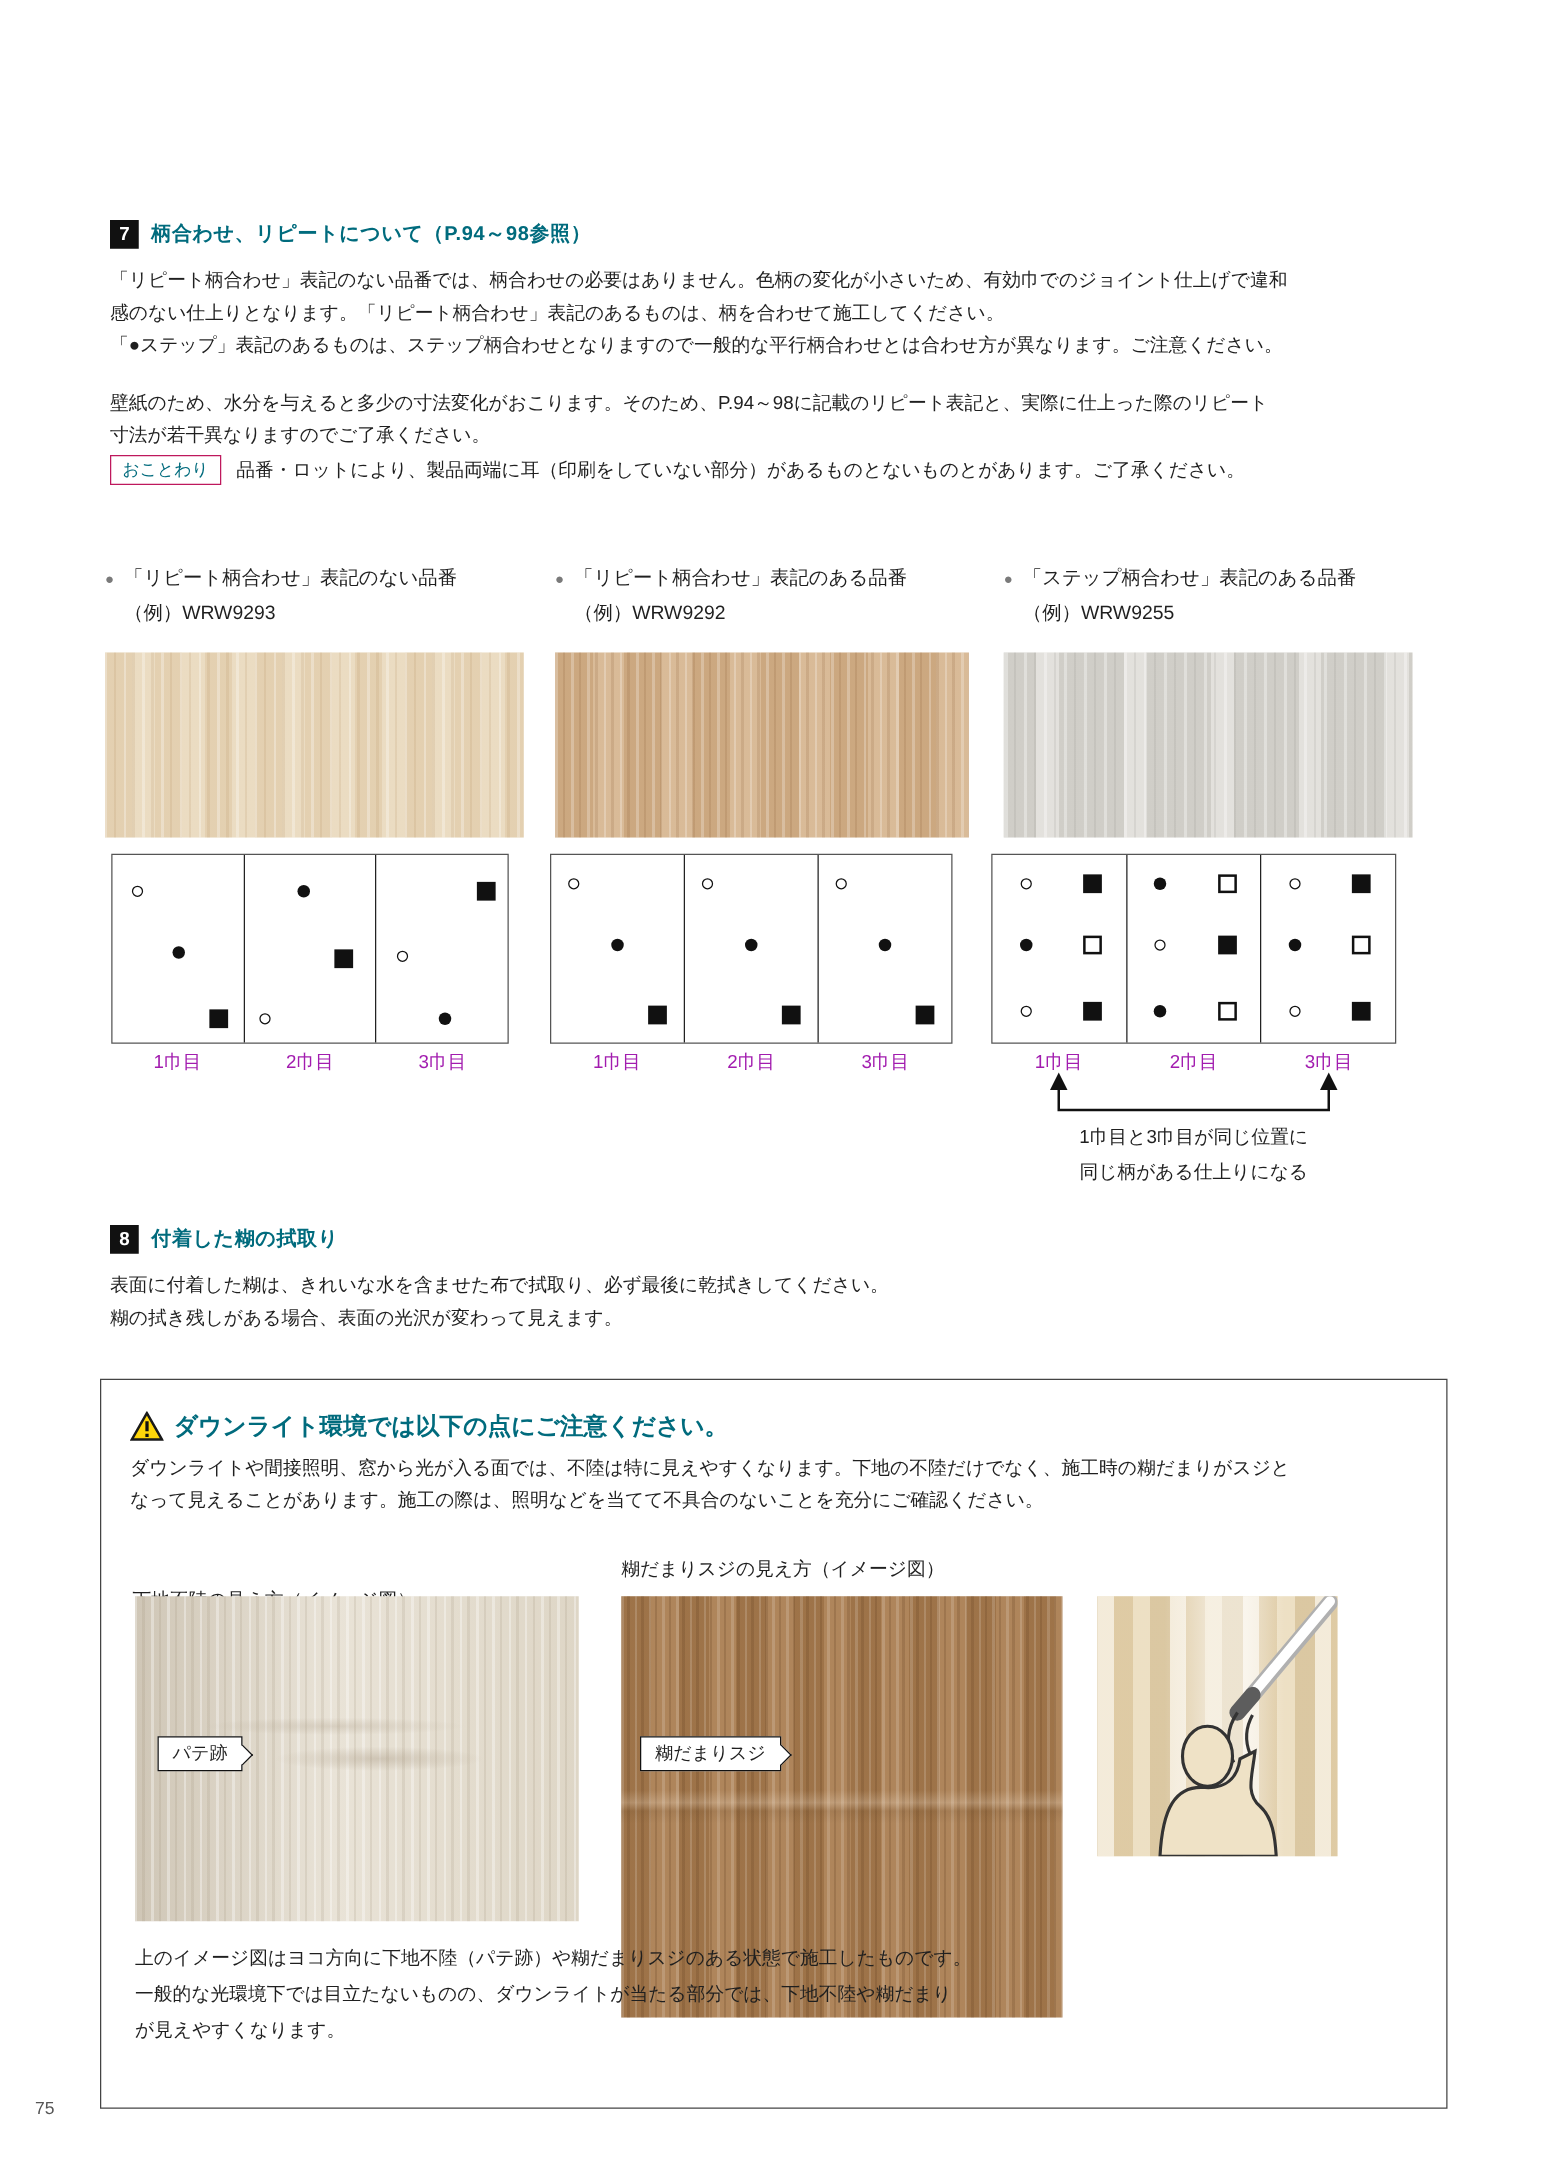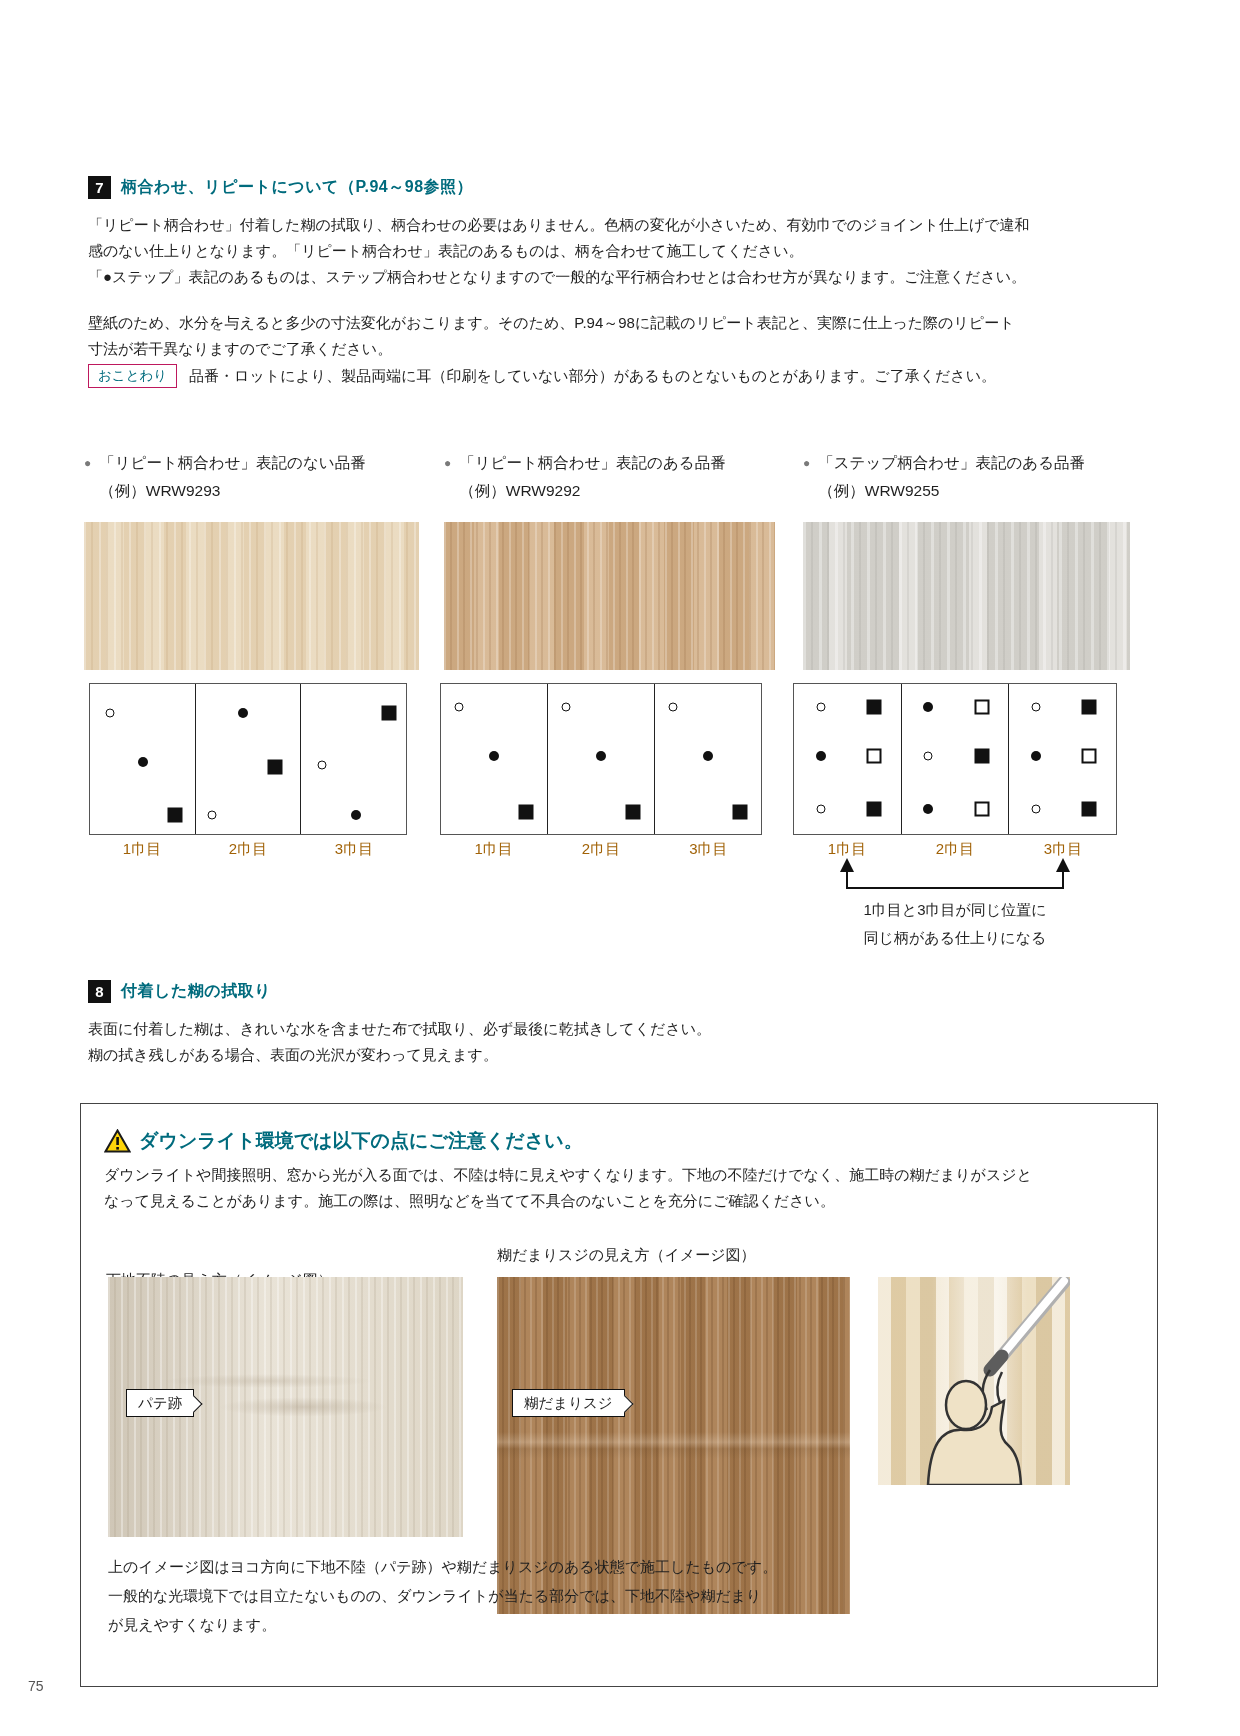--- a/index.html
+++ b/index.html
@@ -37,21 +37,21 @@
   
   .dg-panels{display:flex;height:152px;border:1px solid #555;box-sizing:border-box;background:#fff;}
   .dg-panel{flex:1;position:relative;border-right:1px solid #222;}
   .dg-panel:last-child{border-right:none;}
   .mk{position:absolute;transform:translate(-50%,-50%);box-sizing:border-box;}
   .mk-co{width:9px;height:9px;border:1.5px solid #111;border-radius:50%;background:#fff;}
   .mk-cf{width:10px;height:10px;border-radius:50%;background:#111;}
   .mk-sf{width:15px;height:15px;background:#111;}
   .mk-so{width:15px;height:15px;border:2px solid #111;background:#fff;}
   .dg-labels{display:flex;}
-  .dg-label{flex:1;text-align:center;font-size:15px;padding-top:5px;color:#a16207;}
+  .dg-label{flex:1;text-align:center;font-size:15px;padding-top:5px;color:#a21caf;}
   .step-note{font-size:15px;line-height:28px;text-align:center;white-space:pre-line;}
   
   .caution-box{border:1px solid #444;background:#fff;}
   .caution-head{display:flex;align-items:center;gap:8px;}
   .caution-title{font-size:19px;font-weight:bold;color:#006b7d;}
   .caption{font-size:15px;}
   .img-panel{box-sizing:border-box;}
   .wp1{background:
       radial-gradient(ellipse 120px 14px at 55% 50%,rgba(150,132,108,.30),rgba(150,132,108,0) 70%),
       radial-gradient(ellipse 150px 10px at 45% 40%,rgba(150,132,108,.22),rgba(150,132,108,0) 70%),
@@ -77,21 +77,21 @@
 </head>
 <body>
 
 <div id="page">
 
   <div class="abs sec-head" style="left:88px;top:176px;">
     <span class="sec-num">7</span>
     <h2 class="sec-title">柄合わせ、リピートについて（P.94～98参照）</h2>
   </div>
 
-  <p class="abs body" style="left:88px;top:212px;width:1058px;">「リピート柄合わせ」付着した糊の拭取り、柄合わせの必要はありません。色柄の変化が小さいため、有効巾でのジョイント仕上げで違和
+  <p class="abs body" style="left:88px;top:212px;width:1058px;">「リピート柄合わせ」表記のない品番では、柄合わせの必要はありません。色柄の変化が小さいため、有効巾でのジョイント仕上げで違和
 感のない仕上りとなります。「リピート柄合わせ」表記のあるものは、柄を合わせて施工してください。
 「●ステップ」表記のあるものは、ステップ柄合わせとなりますので一般的な平行柄合わせとは合わせ方が異なります。ご注意ください。</p>
   <p class="abs body" style="left:88px;top:310px;width:1058px;">壁紙のため、水分を与えると多少の寸法変化がおこります。そのため、P.94～98に記載のリピート表記と、実際に仕上った際のリピート
 寸法が若干異なりますのでご了承ください。</p>
 
   <div class="abs note-row" style="left:88px;top:364px;">
     <span class="note-box">おことわり</span>
     <span class="note-text">品番・ロットにより、製品両端に耳（印刷をしていない部分）があるものとないものとがあります。ご了承ください。</span>
   </div>
 

